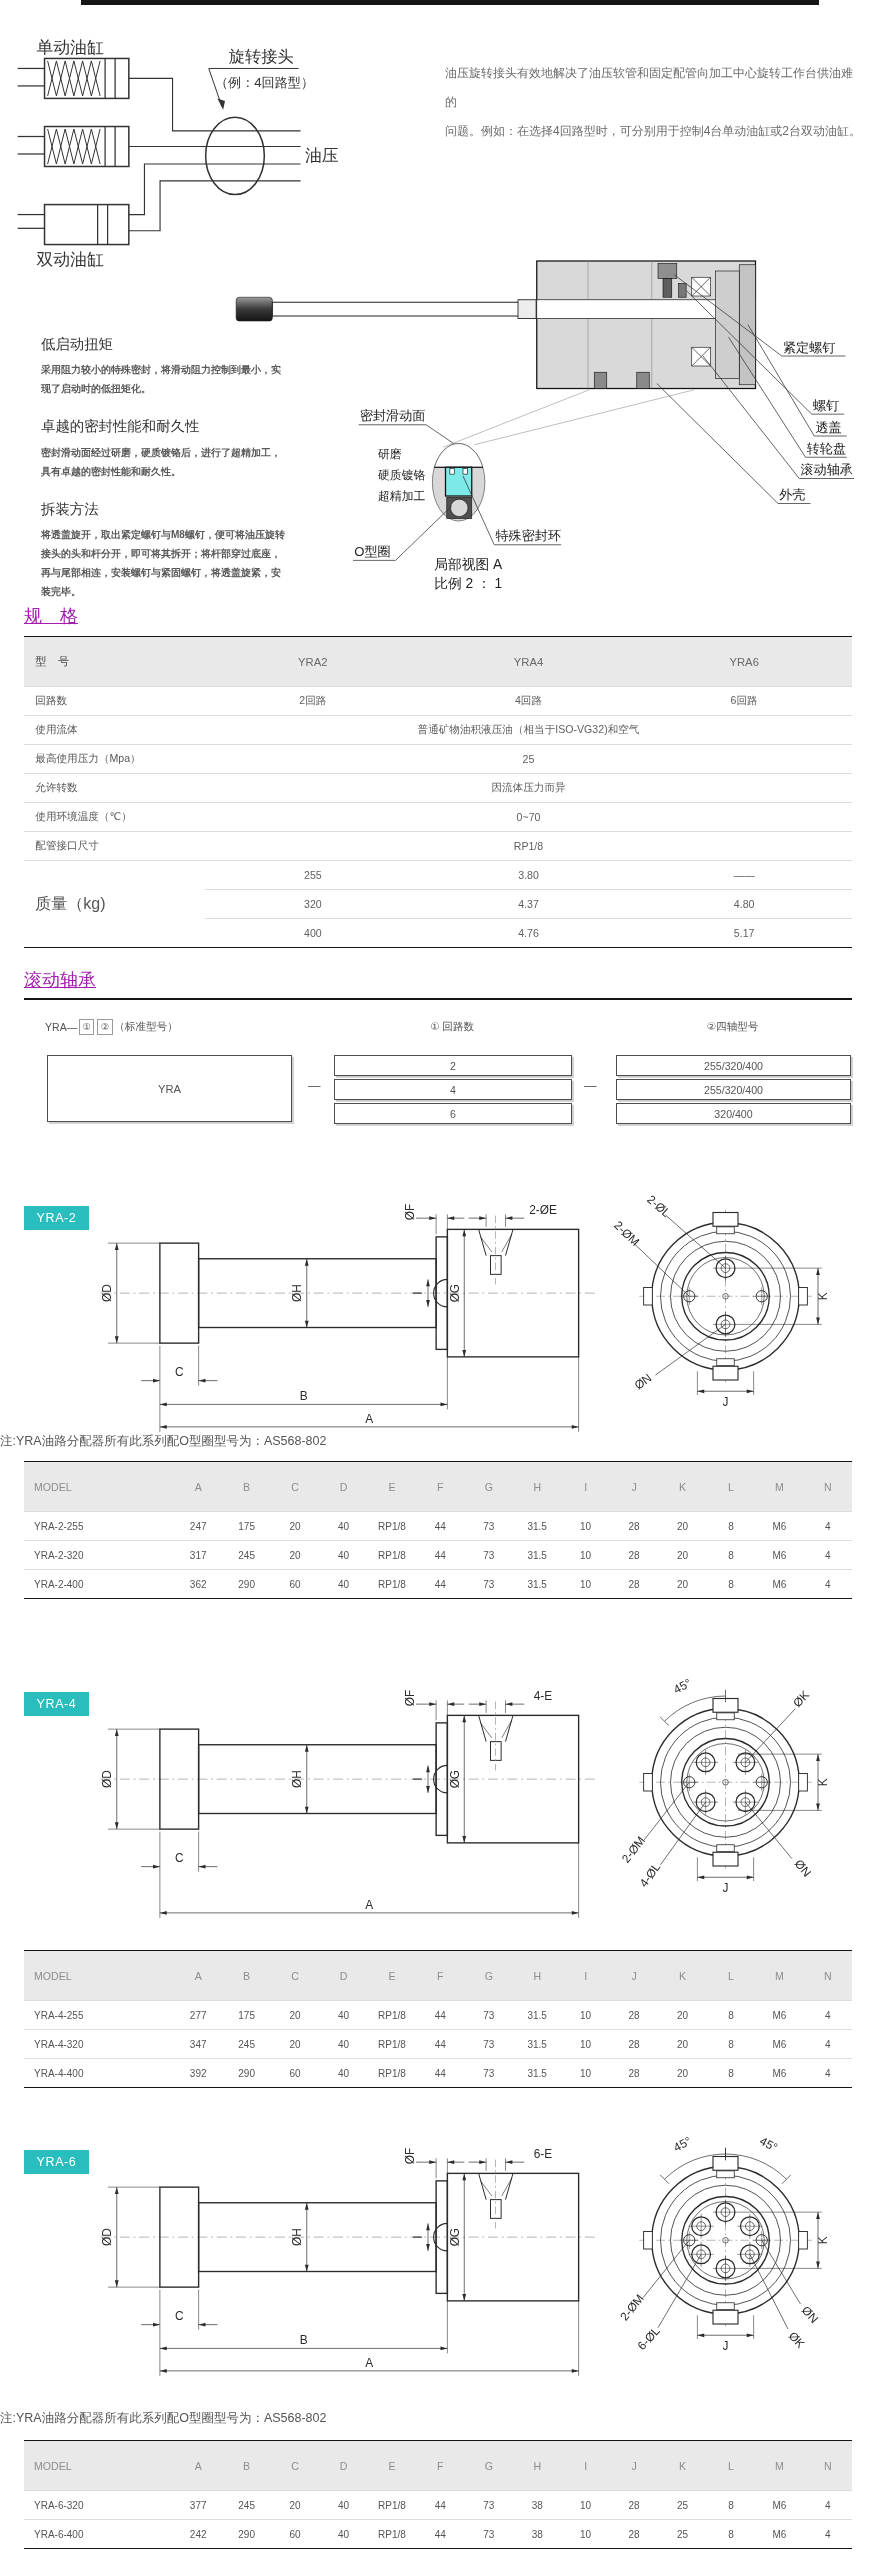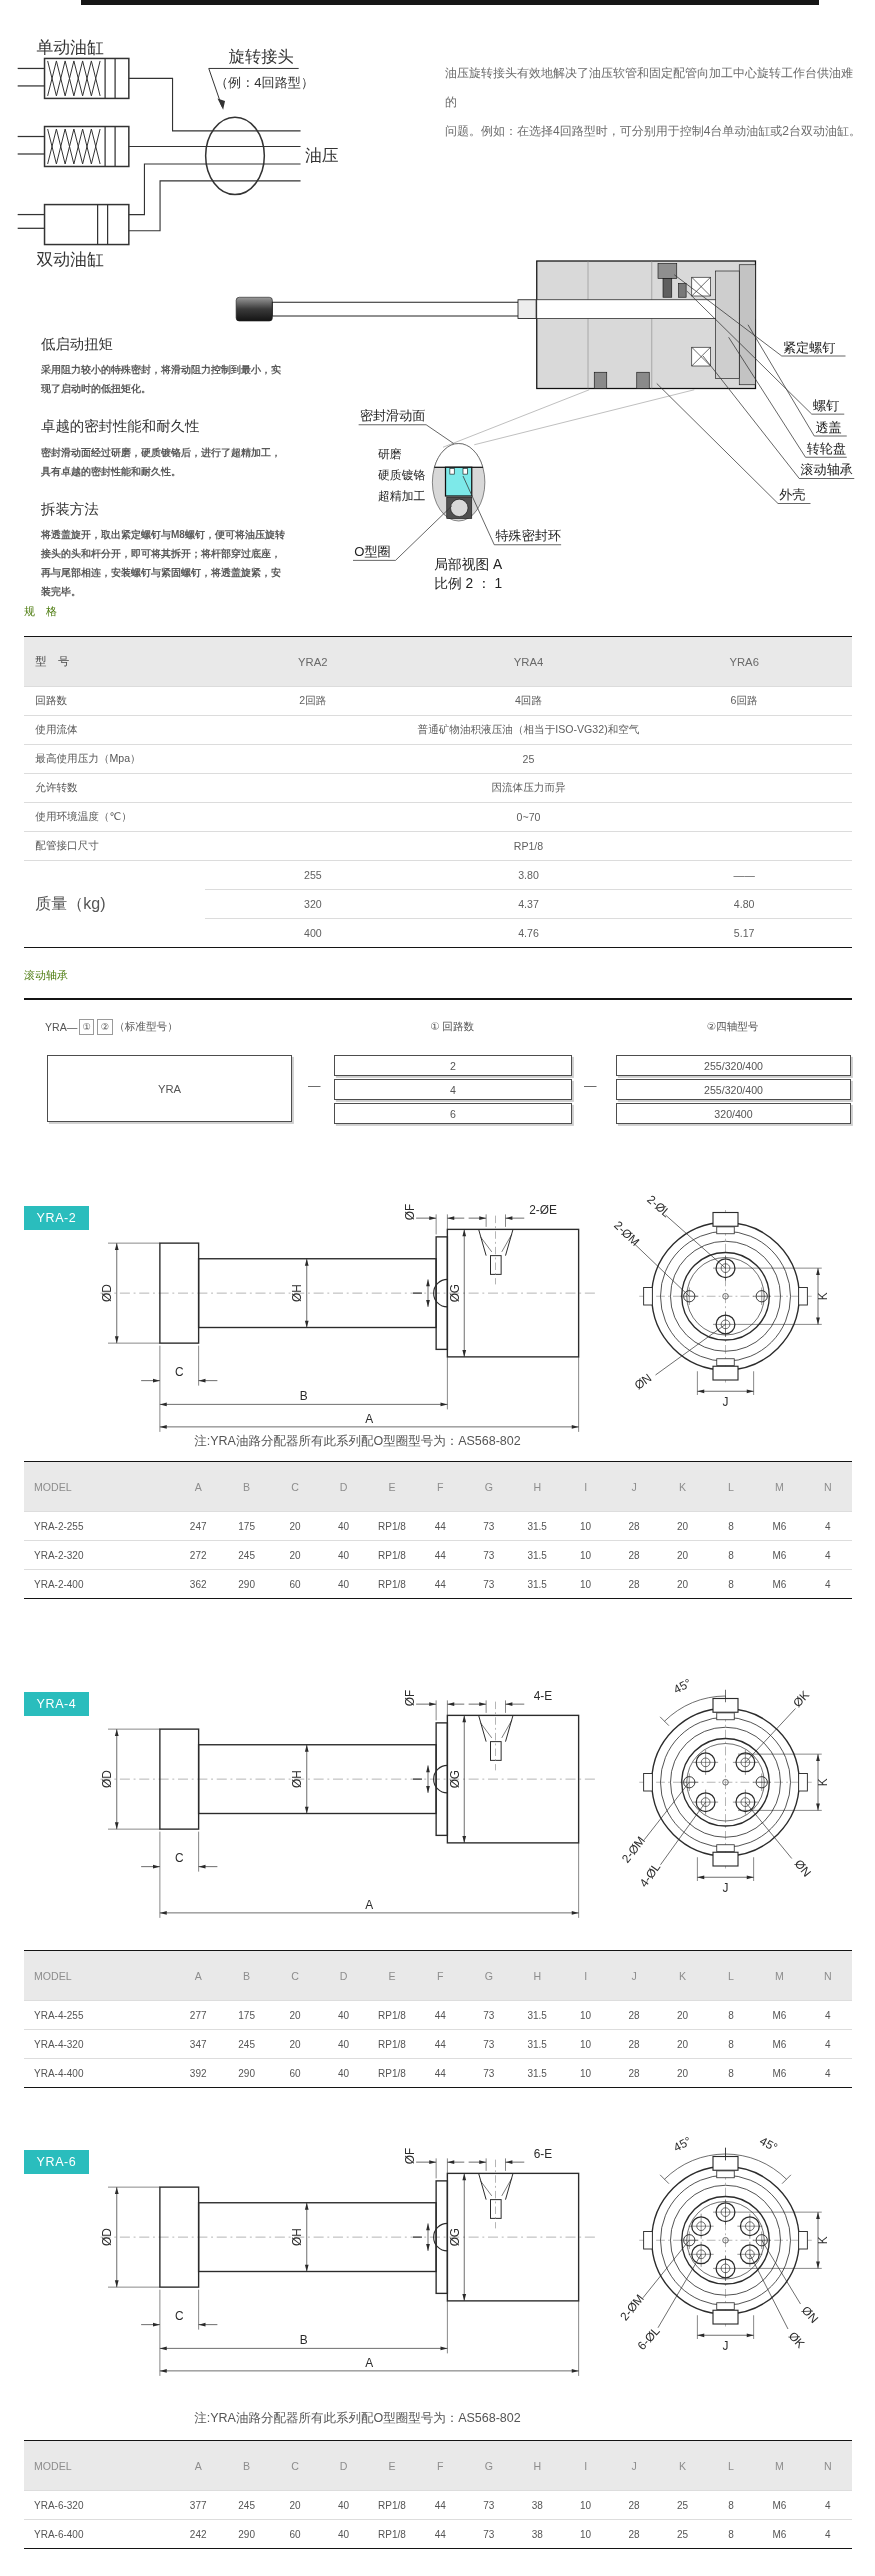--- a/index.html
+++ b/index.html
@@ -7,21 +7,21 @@
         font-family:"Liberation Sans","DejaVu Sans",sans-serif;color:#333;}
   .topbar{position:absolute;left:81px;top:0;width:738px;height:5px;background:#161616;}
   .intro-svg{position:absolute;left:15.6px;top:6.3px;}
   .hero-svg{position:absolute;left:113px;top:256px;}
   .intro-text{position:absolute;left:445px;top:59px;width:419px;}
   .intro-text div{font-size:12px;color:#6b6b6b;line-height:29px;}
   .features{position:absolute;left:41px;top:335px;width:249px;}
   .feature h3{margin:0 0 6.3px 0;font-size:14.4px;font-weight:500;color:#333;}
   .feature p{margin:0;font-size:10px;line-height:19px;color:#5a5a5a;font-weight:bold;}
   .feature + .feature{margin-top:19px;}
-  .sec-title{position:absolute;font-size:11px;color:#4d7c0f;font-weight:500;}
+  .sec-title{position:absolute;font-size:18px;color:#a21caf;font-weight:500;text-decoration:underline;}
   .hrule{position:absolute;height:1.9px;background:#141414;}
   
   .spec-table{position:absolute;left:24px;top:636px;width:828px;
               border-top:1.9px solid #141414;border-bottom:1.9px solid #141414;}
   .sp-head{display:grid;grid-template-columns:181px repeat(3,1fr);height:49px;align-items:center;
            background:#e9e9e9;font-size:11.3px;color:#4a4a4a;}
   .sp-row{display:grid;grid-template-columns:181px repeat(3,1fr);height:28px;align-items:center;
           border-top:0.6px solid #dcdcdc;font-size:10.6px;color:#555;}
   .sp-row.sp-span{grid-template-columns:181px 1fr;}
   .sp-label{padding-left:11.3px;text-align:left;}
@@ -39,21 +39,21 @@
   .numbox{display:inline-flex;width:13.8px;height:13.8px;border: 0.6px solid #9a9a9a;align-items:center;
           justify-content:center;font-size:9.4px;margin:0 1.3px;color:#555;}
   .mid-colhead{position:absolute;text-align:center;font-size:10.6px;color:#555;}
   .mid-box{position:absolute;border:1.3px solid #4d4d4d;box-shadow:1.9px 1.9px 0 #cfcfcf;background:#fff;
            display:flex;align-items:center;justify-content:center;font-size:10.6px;color:#555;}
   .mid-dash{position:absolute;font-size:12.5px;color:#555;}
   
   .badge{position:absolute;width:65px;height:24px;background:#2abdbd;color:#fff;font-size:12.5px;
          display:flex;align-items:center;justify-content:center;letter-spacing:0.6px;margin-top:40px;}
   .drawing{position:absolute;left:12.5px;width:850px;height:269px;}
-  .note{position:absolute;left:0;width:715px;text-align:center;font-size:12.5px;color:#555;}
+  .note{position:absolute;left:0;width:715px;text-align:left;font-size:12.5px;color:#555;}
   .dtable{position:absolute;left:24px;width:828px;border-top:1.9px solid #141414;border-bottom:1.9px solid #141414;}
   .dt-head-row{display:grid;grid-template-columns:150px repeat(14,1fr);height:49px;align-items:center;
                background:#e9e9e9;color:#8d8d8d;font-size:10.6px;}
   .dt-row{display:grid;grid-template-columns:150px repeat(14,1fr);height:28px;align-items:center;
           border-top:0.6px solid #ddd;color:#555;font-size:10px;}
   .dt-cell{text-align:center;}
   .dt-cell.dt-model{text-align:left;padding-left:10px;}
   svg text{font-family:"Liberation Sans","DejaVu Sans",sans-serif;}
 </style>
 </head>
@@ -421,21 +421,21 @@
           <div class="dt-cell">31.5</div>
           <div class="dt-cell">10</div>
           <div class="dt-cell">28</div>
           <div class="dt-cell">20</div>
           <div class="dt-cell">8</div>
           <div class="dt-cell">M6</div>
           <div class="dt-cell">4</div>
         </div>
         <div class="dt-row">
           <div class="dt-cell dt-model">YRA-2-320</div>
-          <div class="dt-cell">272</div>
+          <div class="dt-cell">317</div>
           <div class="dt-cell">245</div>
           <div class="dt-cell">20</div>
           <div class="dt-cell">40</div>
           <div class="dt-cell">RP1/8</div>
           <div class="dt-cell">44</div>
           <div class="dt-cell">73</div>
           <div class="dt-cell">31.5</div>
           <div class="dt-cell">10</div>
           <div class="dt-cell">28</div>
           <div class="dt-cell">20</div>

